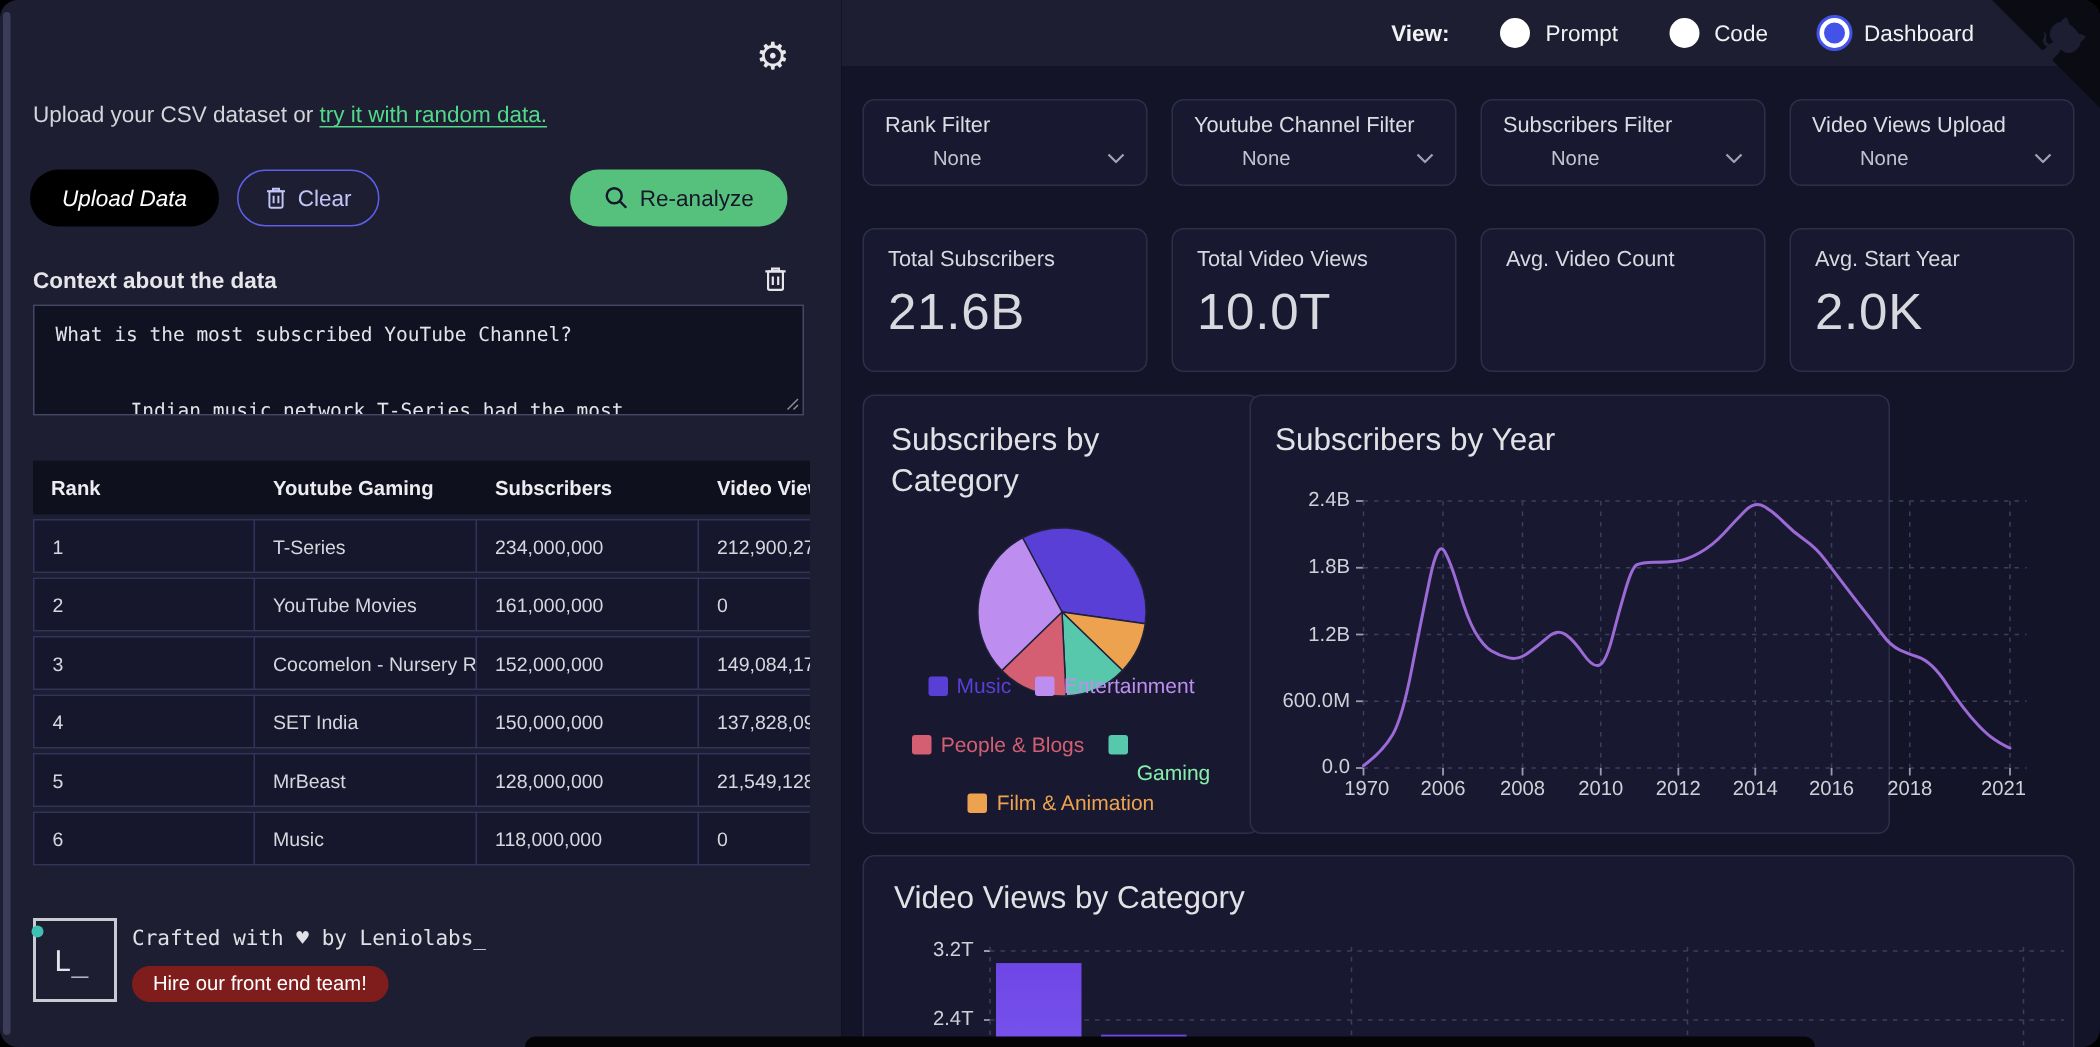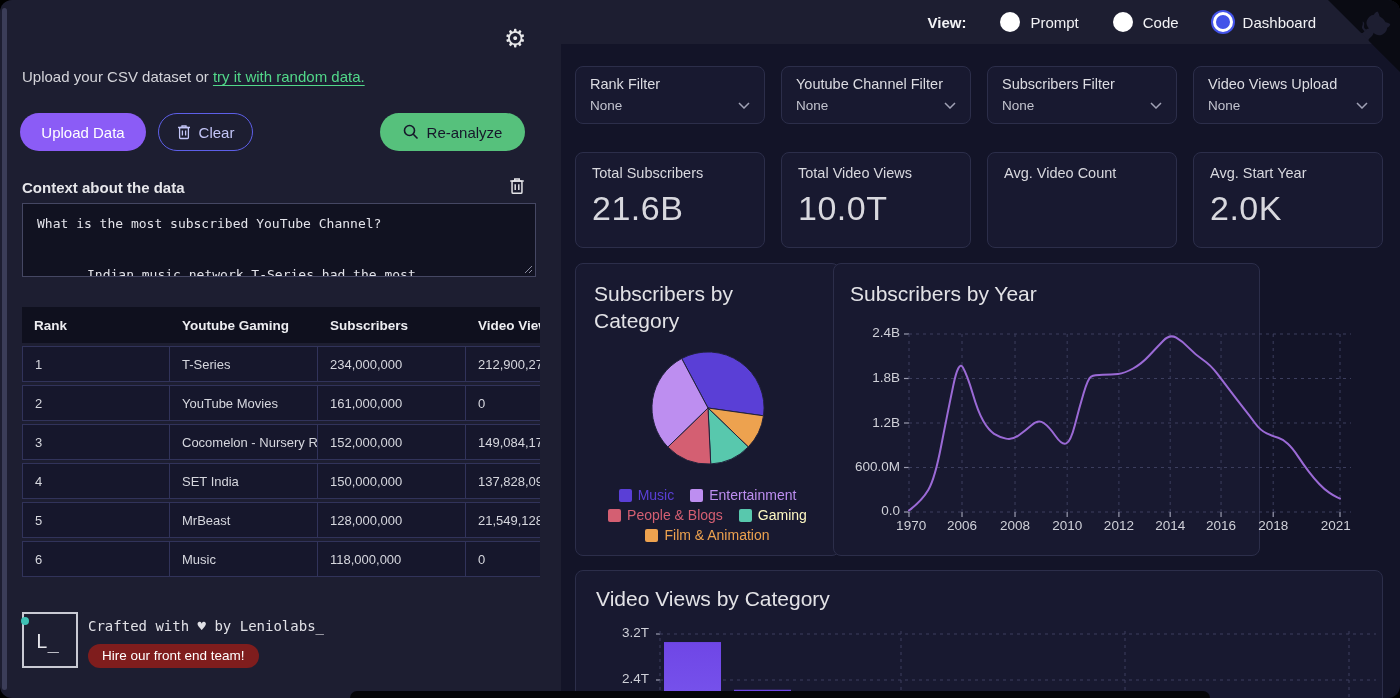--- a/index.html
+++ b/index.html
@@ -6,21 +6,21 @@
   #app{position:relative;width:1400px;height:698px;background:#000;font-family:"Liberation Sans",sans-serif;overflow:hidden;}
   #window{position:absolute;inset:0;border-radius:12px;overflow:hidden;}
   
   .left-panel{position:absolute;left:0;top:0;width:561px;height:698px;background:#1d1e31;}
   .scroll-strip{position:absolute;left:2px;top:8px;width:5px;height:682px;background:#3b3d58;border-radius:3px;}
   .page-title{position:absolute;left:22px;top:22px;font-size:29px;font-weight:700;color:#e9e9ec;letter-spacing:.2px;}
   .gear{position:absolute;left:504px;top:26px;font-size:25px;color:#e8e8ea;line-height:1;cursor:pointer;}
   .subtitle{position:absolute;left:22px;top:68px;font-size:15px;color:#d4d4da;}
   .subtitle a{color:#52d88a;text-decoration:underline;text-underline-offset:3px;cursor:pointer;}
   .btn{position:absolute;top:113px;height:38px;border-radius:19px;display:flex;align-items:center;justify-content:center;gap:8px;font-size:15px;cursor:pointer;box-sizing:border-box;}
-  .btn-upload{left:20px;width:126px;background:#8b5cf6;color:#fff;font-weight:500;}
+  .btn-upload{left:20px;width:126px;background:#000000;color:#fff;font-weight:500;font-style:italic;}
   .btn-clear{left:158px;width:95px;background:transparent;border:1.5px solid #5d5fe8;color:#c3c5f7;}
   .btn-reanalyze{left:380px;width:145px;background:#56c17c;color:#16172a;font-weight:500;}
   .ctx-label{position:absolute;left:22px;top:179px;font-size:15px;font-weight:700;color:#e6e6ea;}
   .ctx-trash{position:absolute;left:509px;top:177px;color:#e6e6ea;cursor:pointer;}
   .ctx-area{position:absolute;left:22px;top:203px;width:514px;height:74px;background:#111221;border:1px solid #454763;box-sizing:border-box;font-family:"DejaVu Sans Mono",monospace;font-size:13px;color:#e3e3ea;overflow:hidden;cursor:text;}
   .ctx-line1{position:absolute;left:14px;top:12px;white-space:nowrap;}
   .ctx-line2{position:absolute;left:64px;top:63px;white-space:nowrap;}
   .resize-handle{position:absolute;right:2px;bottom:2px;}
   
   .table-clip{position:absolute;left:22px;top:307px;width:518px;height:273px;overflow:hidden;}
@@ -41,21 +41,21 @@
   .view-label{font-size:15px;font-weight:700;color:#f2f2f5;}
   .radio-option{display:flex;align-items:center;gap:10px;cursor:pointer;}
   .radio-dot{width:20px;height:20px;border-radius:50%;background:#fff;box-sizing:border-box;}
   .radio-dot.selected{width:20px;height:20px;background:#4353e9;border:3.5px solid #fff;box-shadow:0 0 0 2px #4353e9;}
   .radio-label{font-size:15px;color:#f2f2f5;}
   .gh-corner{position:absolute;top:0;right:0;z-index:40;}
   .right-content{position:absolute;left:0;top:44px;right:0;bottom:0;background:#131428;}
   .card{position:absolute;background:#181930;border:1px solid #2c2e4a;border-radius:8px;box-sizing:border-box;}
   .filter-card{top:22px;width:190px;height:58px;padding:9px 14px;}
   .filter-label{font-size:14.5px;color:#dcdce2;}
-  .filter-value-row{display:flex;align-items:center;justify-content:space-between;margin-top:6px;cursor:pointer;}
+  .filter-value-row{display:flex;align-items:center;justify-content:space-between;margin-top:6px;cursor:pointer;margin-left:32px;}
   .filter-value{font-size:13.5px;color:#c2c3ce;}
   .stat-card{top:108px;width:190px;height:96px;padding:12px 16px;}
   .stat-label{font-size:14.5px;color:#d8d8de;}
   .stat-value{font-size:34px;color:#d8d8de;margin-top:8px;letter-spacing:.5px;}
   .chart-title{font-size:21px;color:#e2e2e6;line-height:1.3;}
   .pie-card{left:14px;top:219px;width:265px;height:293px;}
   .pie-title{position:absolute;left:18px;top:16px;width:210px;}
   #pie-svg{position:absolute;left:73px;top:85px;}
   .legend{position:absolute;left:8px;right:8px;bottom:12px;display:flex;flex-wrap:wrap;justify-content:center;column-gap:16px;row-gap:4px;}
   .legend-item{display:flex;align-items:center;gap:6px;}
@@ -294,21 +294,21 @@
           <span class="legend-item">
                 <span class="swatch" style="background: rgb(189, 142, 240);"></span>
                 <span class="legend-label" style="color: rgb(189, 142, 240);">Entertainment</span>
               </span>
           <span class="legend-item">
                 <span class="swatch" style="background: rgb(212, 95, 114);"></span>
                 <span class="legend-label" style="color: rgb(212, 95, 114);">People &amp; Blogs</span>
               </span>
           <span class="legend-item">
                 <span class="swatch" style="background: rgb(88, 200, 173);"></span>
-                <span class="legend-label" style="color: #fef9c3;">Gaming</span>
+                <span class="legend-label" style="color: #86efac; margin-top: 38px;">Gaming</span>
               </span>
           <span class="legend-item">
                 <span class="swatch" style="background: rgb(237, 162, 79);"></span>
                 <span class="legend-label" style="color: rgb(237, 162, 79);">Film &amp; Animation</span>
               </span>
         </div>
       </div>
 
       <div class="card line-card">
         <div class="chart-title line-title">Subscribers by Year</div>

